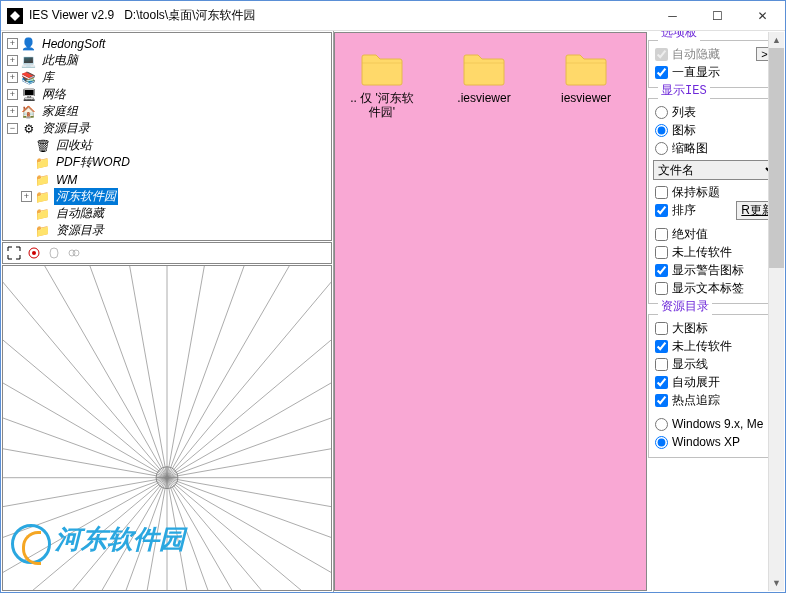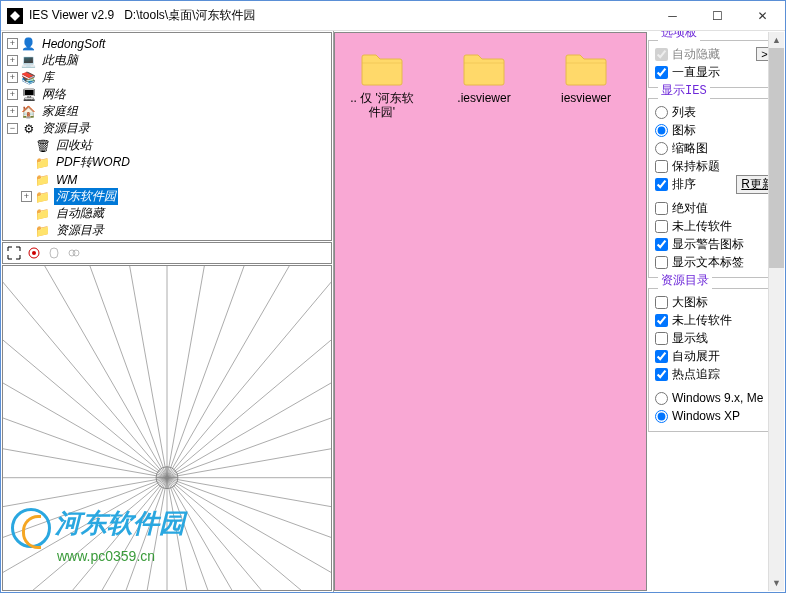--- a/index.html
+++ b/index.html
@@ -250,20 +250,21 @@
             <span>列表</span>
           </div>
         <div class="rad-row">
             <input type="radio" name="disp" checked="" style="">
             <span>图标</span>
           </div>
         <div class="rad-row">
             <input type="radio" name="disp" style="">
             <span>缩略图</span>
           </div>
+        <select class="sel"><option>文件名</option></select>
         <div class="chk-row">
             <input type="checkbox" style="">
             <span>保持标题</span>
           </div>
         <div class="chk-row">
             <input type="checkbox" checked="" style="">
             <span>排序</span>
           <button class="refresh-btn">R更新</button>
         </div>
         <div style="height:6px"></div>
@@ -326,14 +327,13 @@
 </div>
 
 <div class="scrollbar-stub">
   <div class="scroll-up">▲</div>
   <div class="scroll-thumb"></div>
   <div class="scroll-down">▼</div>
 </div>
 
 <div class="watermark">
   <span class="wm-logo"></span><span class="wm-main">河东软件园</span>
-  <div class="wm-url" style="margin-left:46px;">www.pc0359.cn</div>
 </div>
 
 </body></html>

